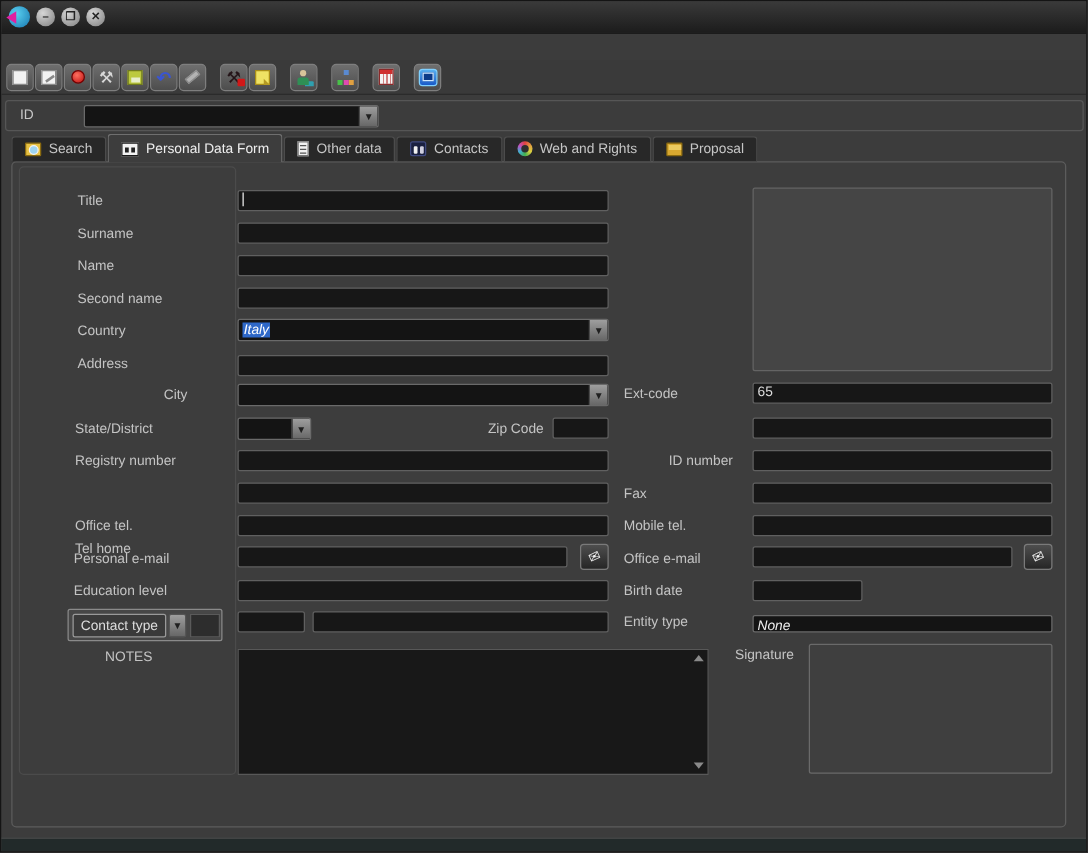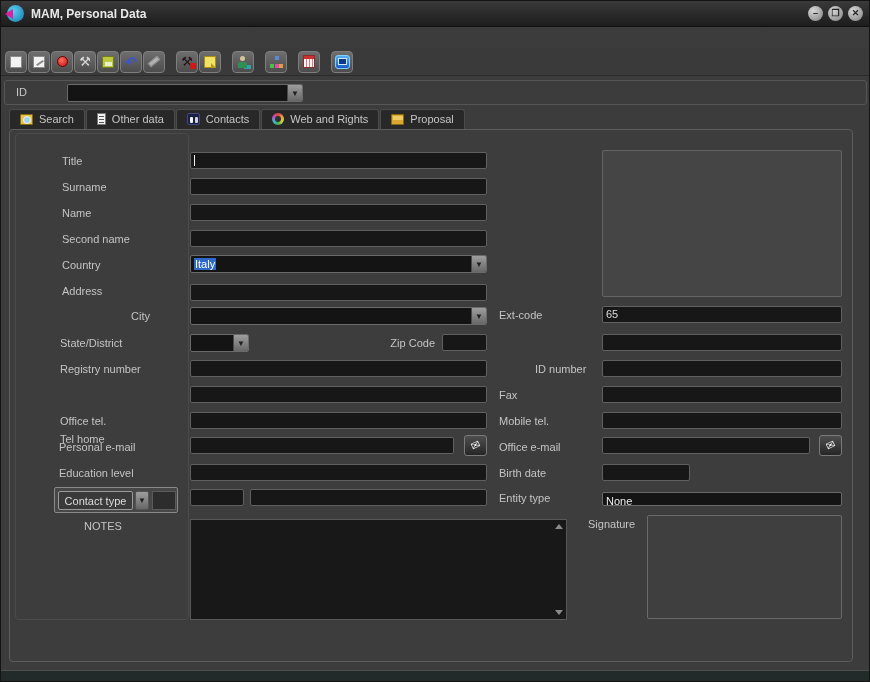--- a/index.html
+++ b/index.html
@@ -51,21 +51,21 @@
   .i-org::after{content:"";position:absolute;left:0;bottom:0;width:4px;height:4px;background:#48c048;box-shadow:5px 0 0 #e04ab0,9px 0 0 #e0a040;}
   .i-calc{width:12px;height:13px;background:#f4f4f4;border:1px solid #8a2a2a;
     background-image:linear-gradient(#d03030 3px,transparent 3px),
       repeating-linear-gradient(90deg,transparent 0 2px,#d08080 2px 3px);}
   .i-monitor{width:15px;height:14px;border-radius:3px;background:linear-gradient(#56aef0,#1a5ac8);border:1px solid #7fd0ff;position:relative;}
   .i-monitor::after{content:"";position:absolute;left:2px;top:2px;right:2px;bottom:3px;background:#0c3a88;border:1px solid #cfe8ff;}
   
   .idbox{position:absolute;left:3px;top:79px;width:863px;height:25px;border:1px solid #565656;border-radius:3px;}
   .idbox .lbl{position:absolute;left:11px;top:5px;color:#c8c8c8;}
   .combo{display:flex;background:#141414;border:1px solid #6a6a6a;border-radius:2px;overflow:hidden;}
-  .combo .val{flex:1;padding:1px 3px;color:#ddd;line-height:14px;}
+  .combo .val{flex:1;padding:1px 3px;color:#ddd;line-height:14px;font-style:italic;}
   .combo .arrow{width:15px;background:linear-gradient(#9e9e9e,#676767);border-left:1px solid #4a4a4a;
     display:flex;align-items:center;justify-content:center;color:#202020;font-size:8px;}
   .id-combo{position:absolute;left:62px;top:3px;width:236px;height:18px;}
   
   .tabbar{position:absolute;left:8px;top:106px;height:23px;display:flex;align-items:center;z-index:3;}
   .tab{height:20px;background:#282828;border:1px solid #4c4c4c;border-bottom:none;
     border-radius:3px 3px 0 0;display:flex;align-items:center;padding:0 10px;margin-right:1px;color:#c6c6c6;}
   .tab.active{height:23px;background:#3d3d3d;border-color:#6f6f6f;color:#efefef;}
   .tab .ticon{margin-right:6px;flex:0 0 auto;}
   .ti-search{width:13px;height:11px;background:#e8c244;border:1px solid #8a6a10;border-radius:1px;position:relative;}
@@ -111,21 +111,20 @@
   .sig{position:absolute;left:637px;top:385px;width:195px;height:104px;background:#3f3f3f;border:1px solid #6a6a6a;border-radius:2px;}
   .bottomstrip{position:absolute;left:0;right:0;bottom:0;height:11px;background:#222a2a;border-top:1px solid #4e4e4e;}
 </style>
 </head>
 <body>
 
 <div class="window">
 
   <div class="titlebar">
     <span class="app-icon"></span>
-    <span class="win-title">MAM, Personal Data</span>
     <span class="winbtn">–</span>
     <span class="winbtn">❐</span>
     <span class="winbtn">✕</span>
   </div>
 
 
   <div class="toolbar">
     <div class="tbtn">
         <span class="i-page"></span>
       </div>
@@ -177,20 +176,24 @@
     <div class="combo id-combo">
       <span class="val"></span>
       <span class="arrow">▼</span>
     </div>
   </div>
 
   <div class="tabbar">
     <div class="tab">
       <span class="ticon ti-search"></span>
       <span>Search</span>
+    </div>
+    <div class="tab active">
+      <span class="ticon ti-form"></span>
+      <span>Personal Data Form</span>
     </div>
     <div class="tab">
       <span class="ticon ti-page"></span>
       <span>Other data</span>
     </div>
     <div class="tab">
       <span class="ticon ti-contacts"></span>
       <span>Contacts</span>
     </div>
     <div class="tab">

